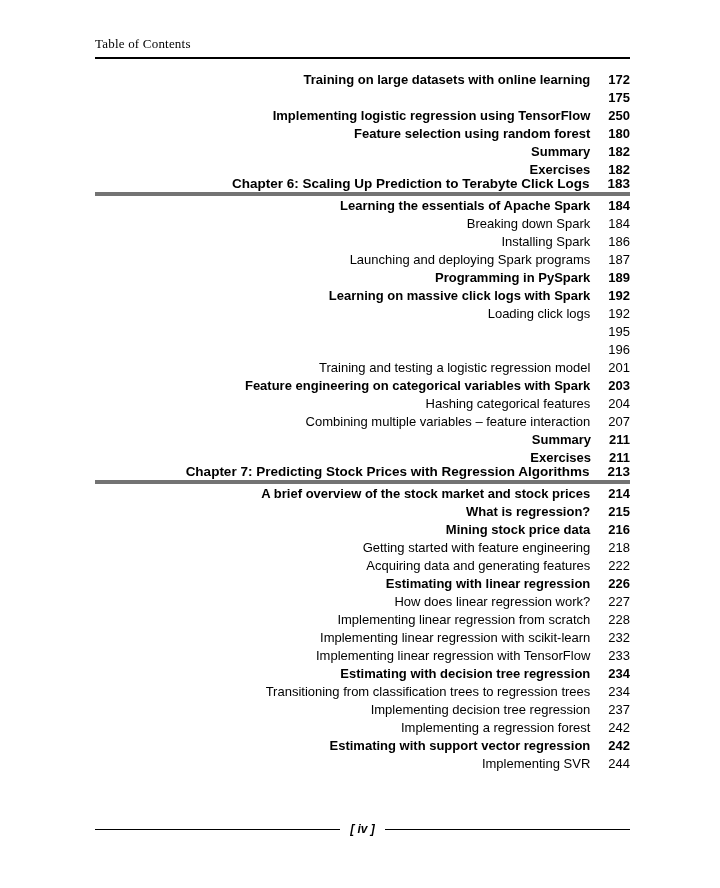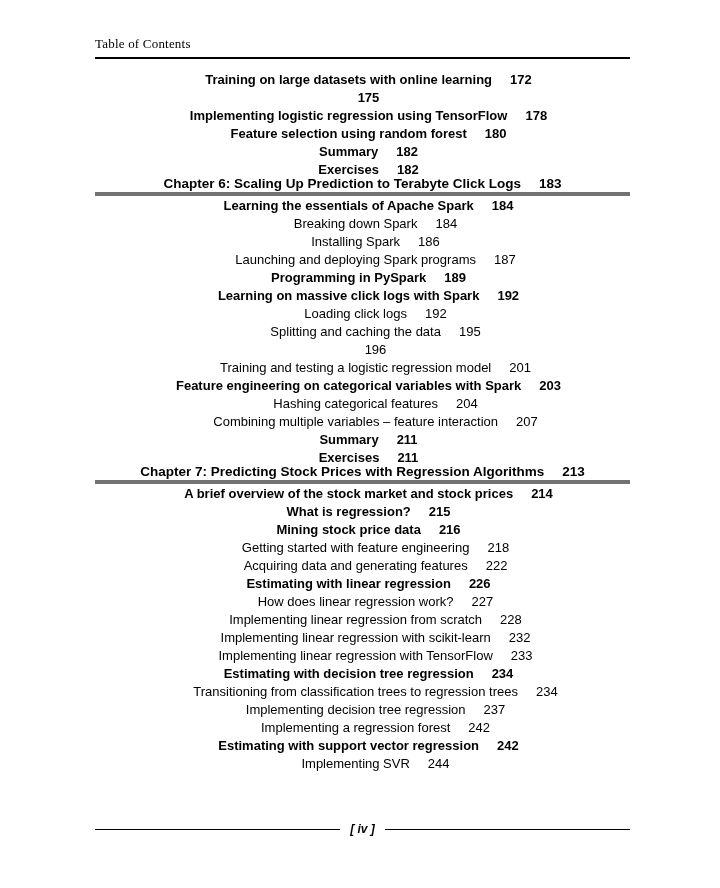--- a/index.html
+++ b/index.html
@@ -34,21 +34,21 @@
     height: 2px;
     background: #000000;
     margin-top: 5px;
   }
   
   .toc {
     margin-top: 11px;
   }
   .row {
     display: flex;
-    justify-content: center;
+    justify-content: flex-end;
     align-items: flex-end;
     height: 18px;
     font-size: 13px;
     line-height: 16px;
     box-sizing: border-box;
     gap: 18px;
   }
   .row .entry-label {
     white-space: nowrap;
   }
@@ -103,21 +103,21 @@
     <div class="toc" id="toc-list">
         <div class="row level-l1">
     <span class="entry-label">Training on large datasets with online learning</span>
     <span class="entry-page">172</span>
   </div>
         <div class="row level-l1">
     <span class="entry-page">175</span>
   </div>
         <div class="row level-l1">
     <span class="entry-label">Implementing logistic regression using TensorFlow</span>
-    <span class="entry-page">178</span>
+    <span class="entry-page">250</span>
   </div>
         <div class="row level-l1">
     <span class="entry-label">Feature selection using random forest</span>
     <span class="entry-page">180</span>
   </div>
         <div class="row level-l1">
     <span class="entry-label">Summary</span>
     <span class="entry-page">182</span>
   </div>
         <div class="row level-l1">
@@ -150,21 +150,20 @@
   </div>
         <div class="row level-l1">
     <span class="entry-label">Learning on massive click logs with Spark</span>
     <span class="entry-page">192</span>
   </div>
         <div class="row level-l2">
     <span class="entry-label">Loading click logs</span>
     <span class="entry-page">192</span>
   </div>
         <div class="row level-l2">
-    <span class="entry-label">Splitting and caching the data</span>
     <span class="entry-page">195</span>
   </div>
         <div class="row level-l2">
     <span class="entry-page">196</span>
   </div>
         <div class="row level-l2">
     <span class="entry-label">Training and testing a logistic regression model</span>
     <span class="entry-page">201</span>
   </div>
         <div class="row level-l1">

